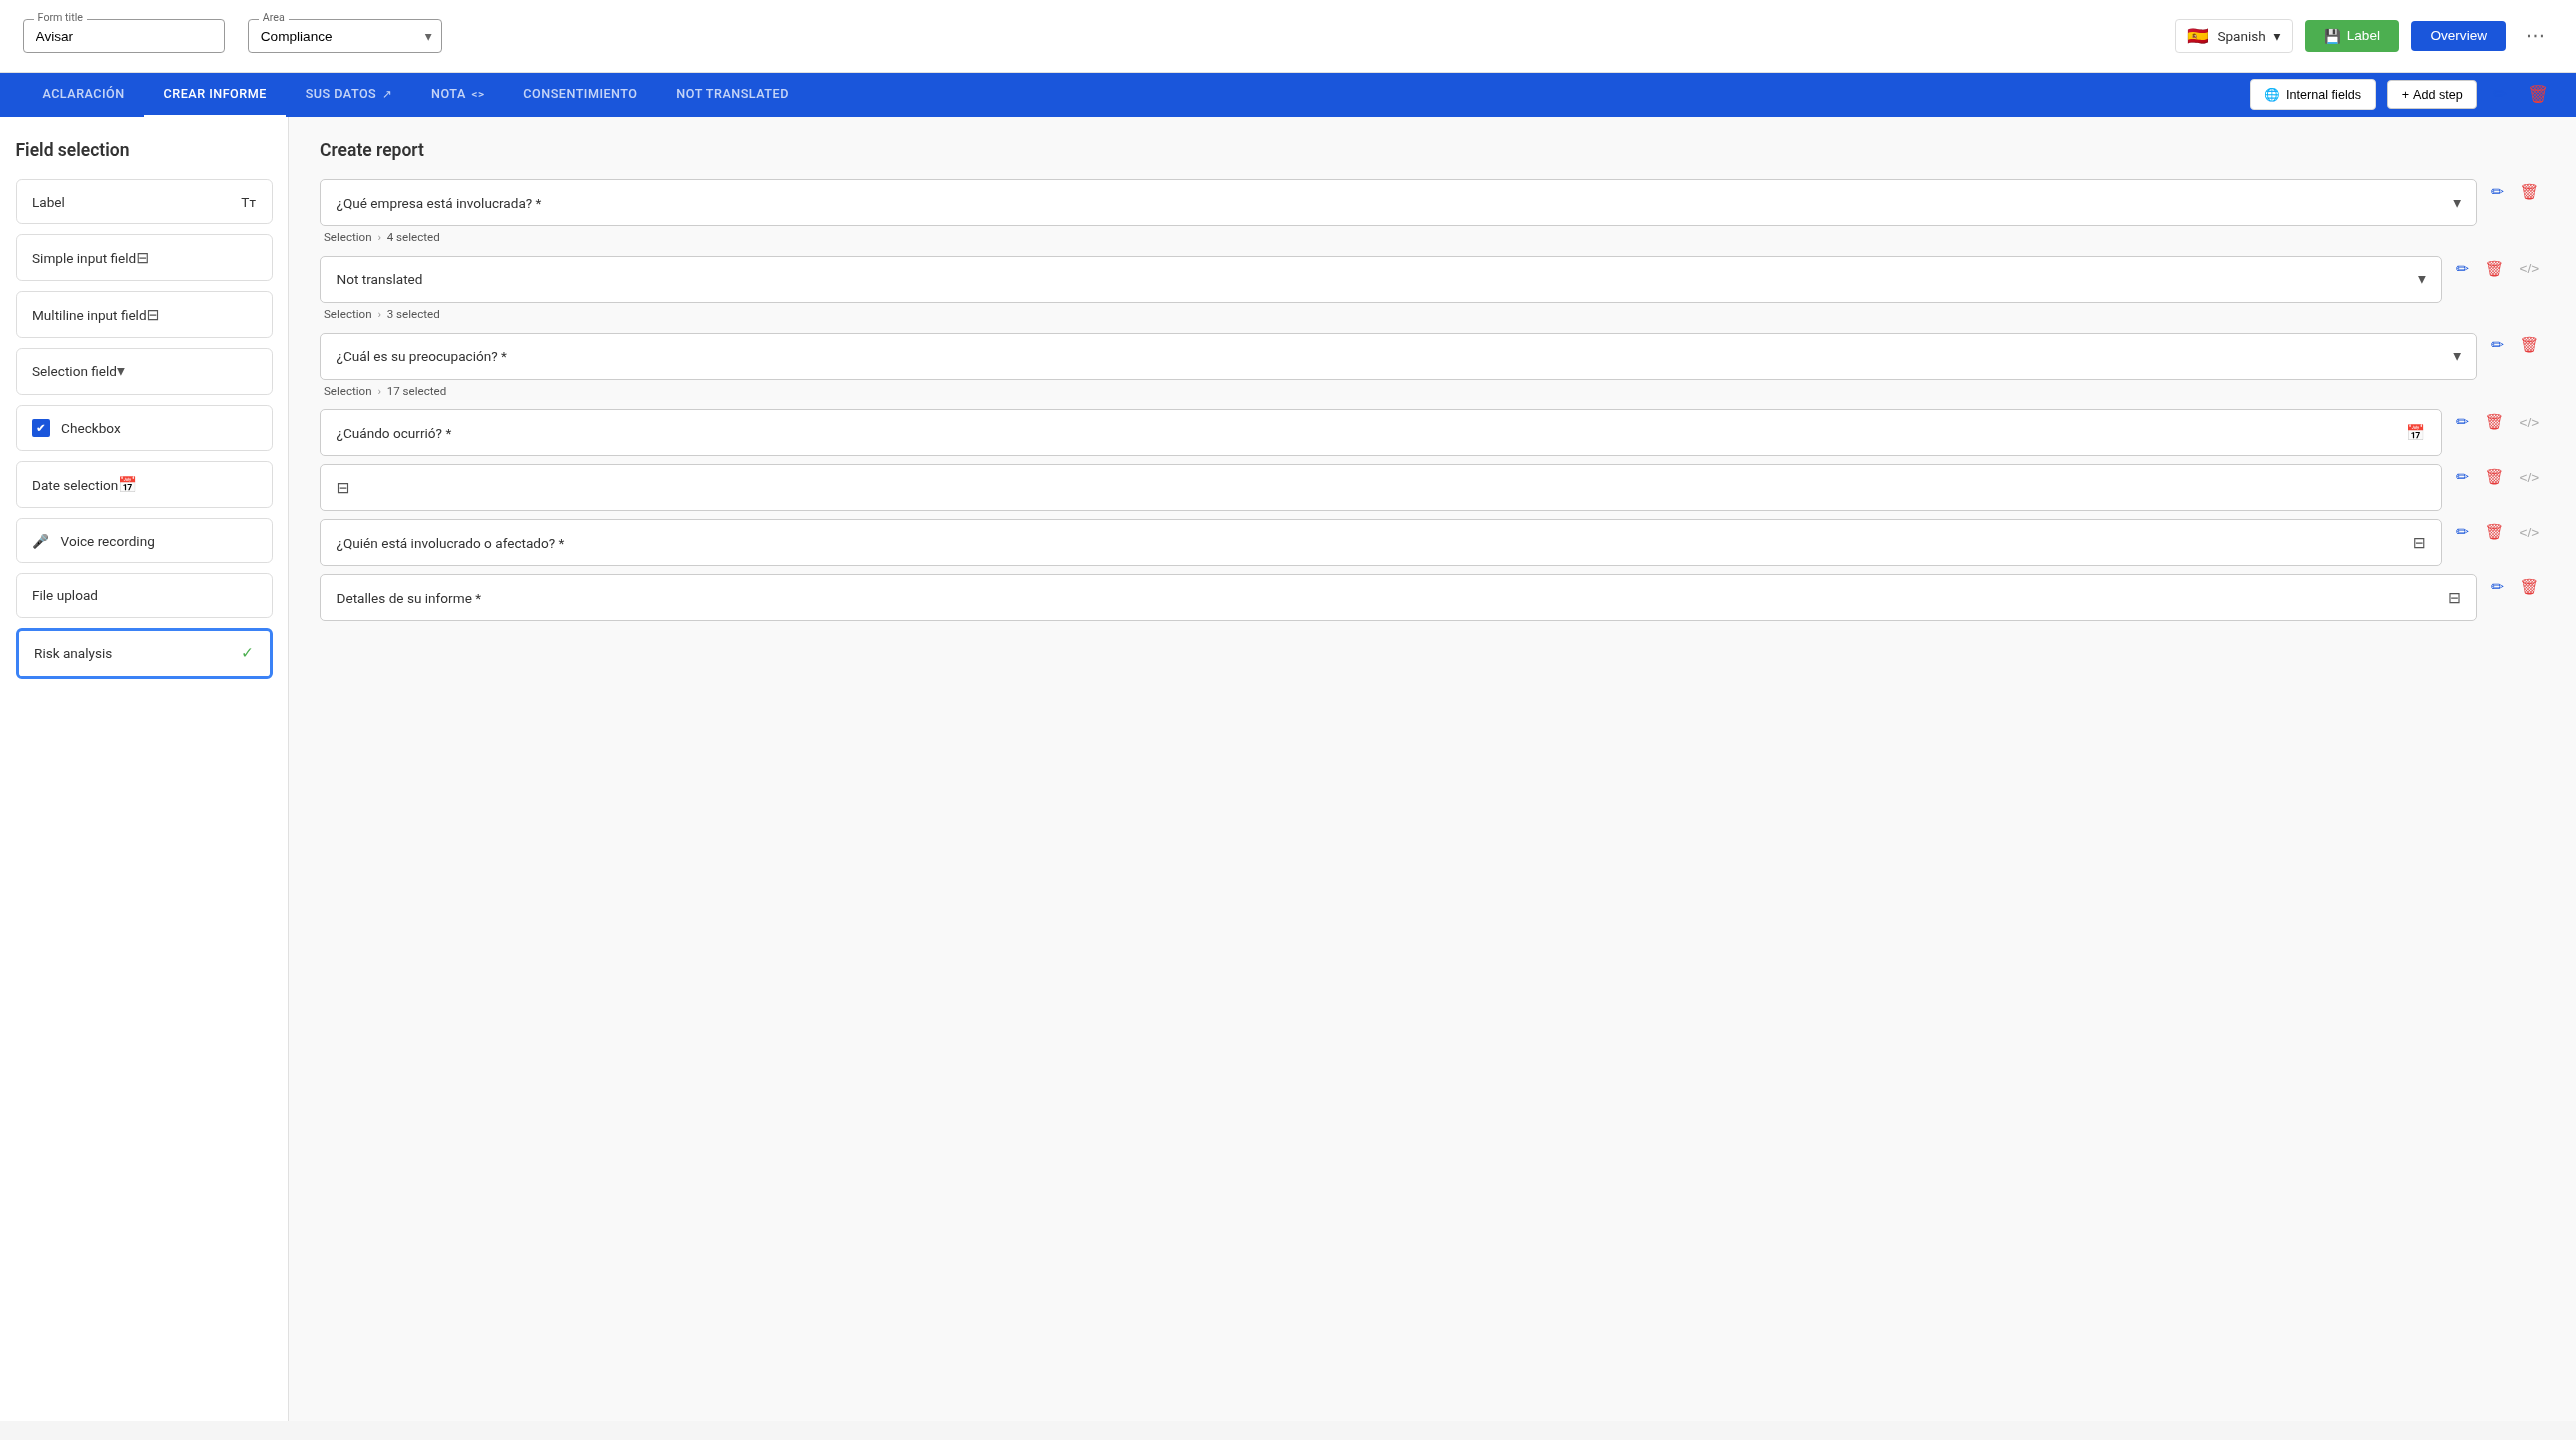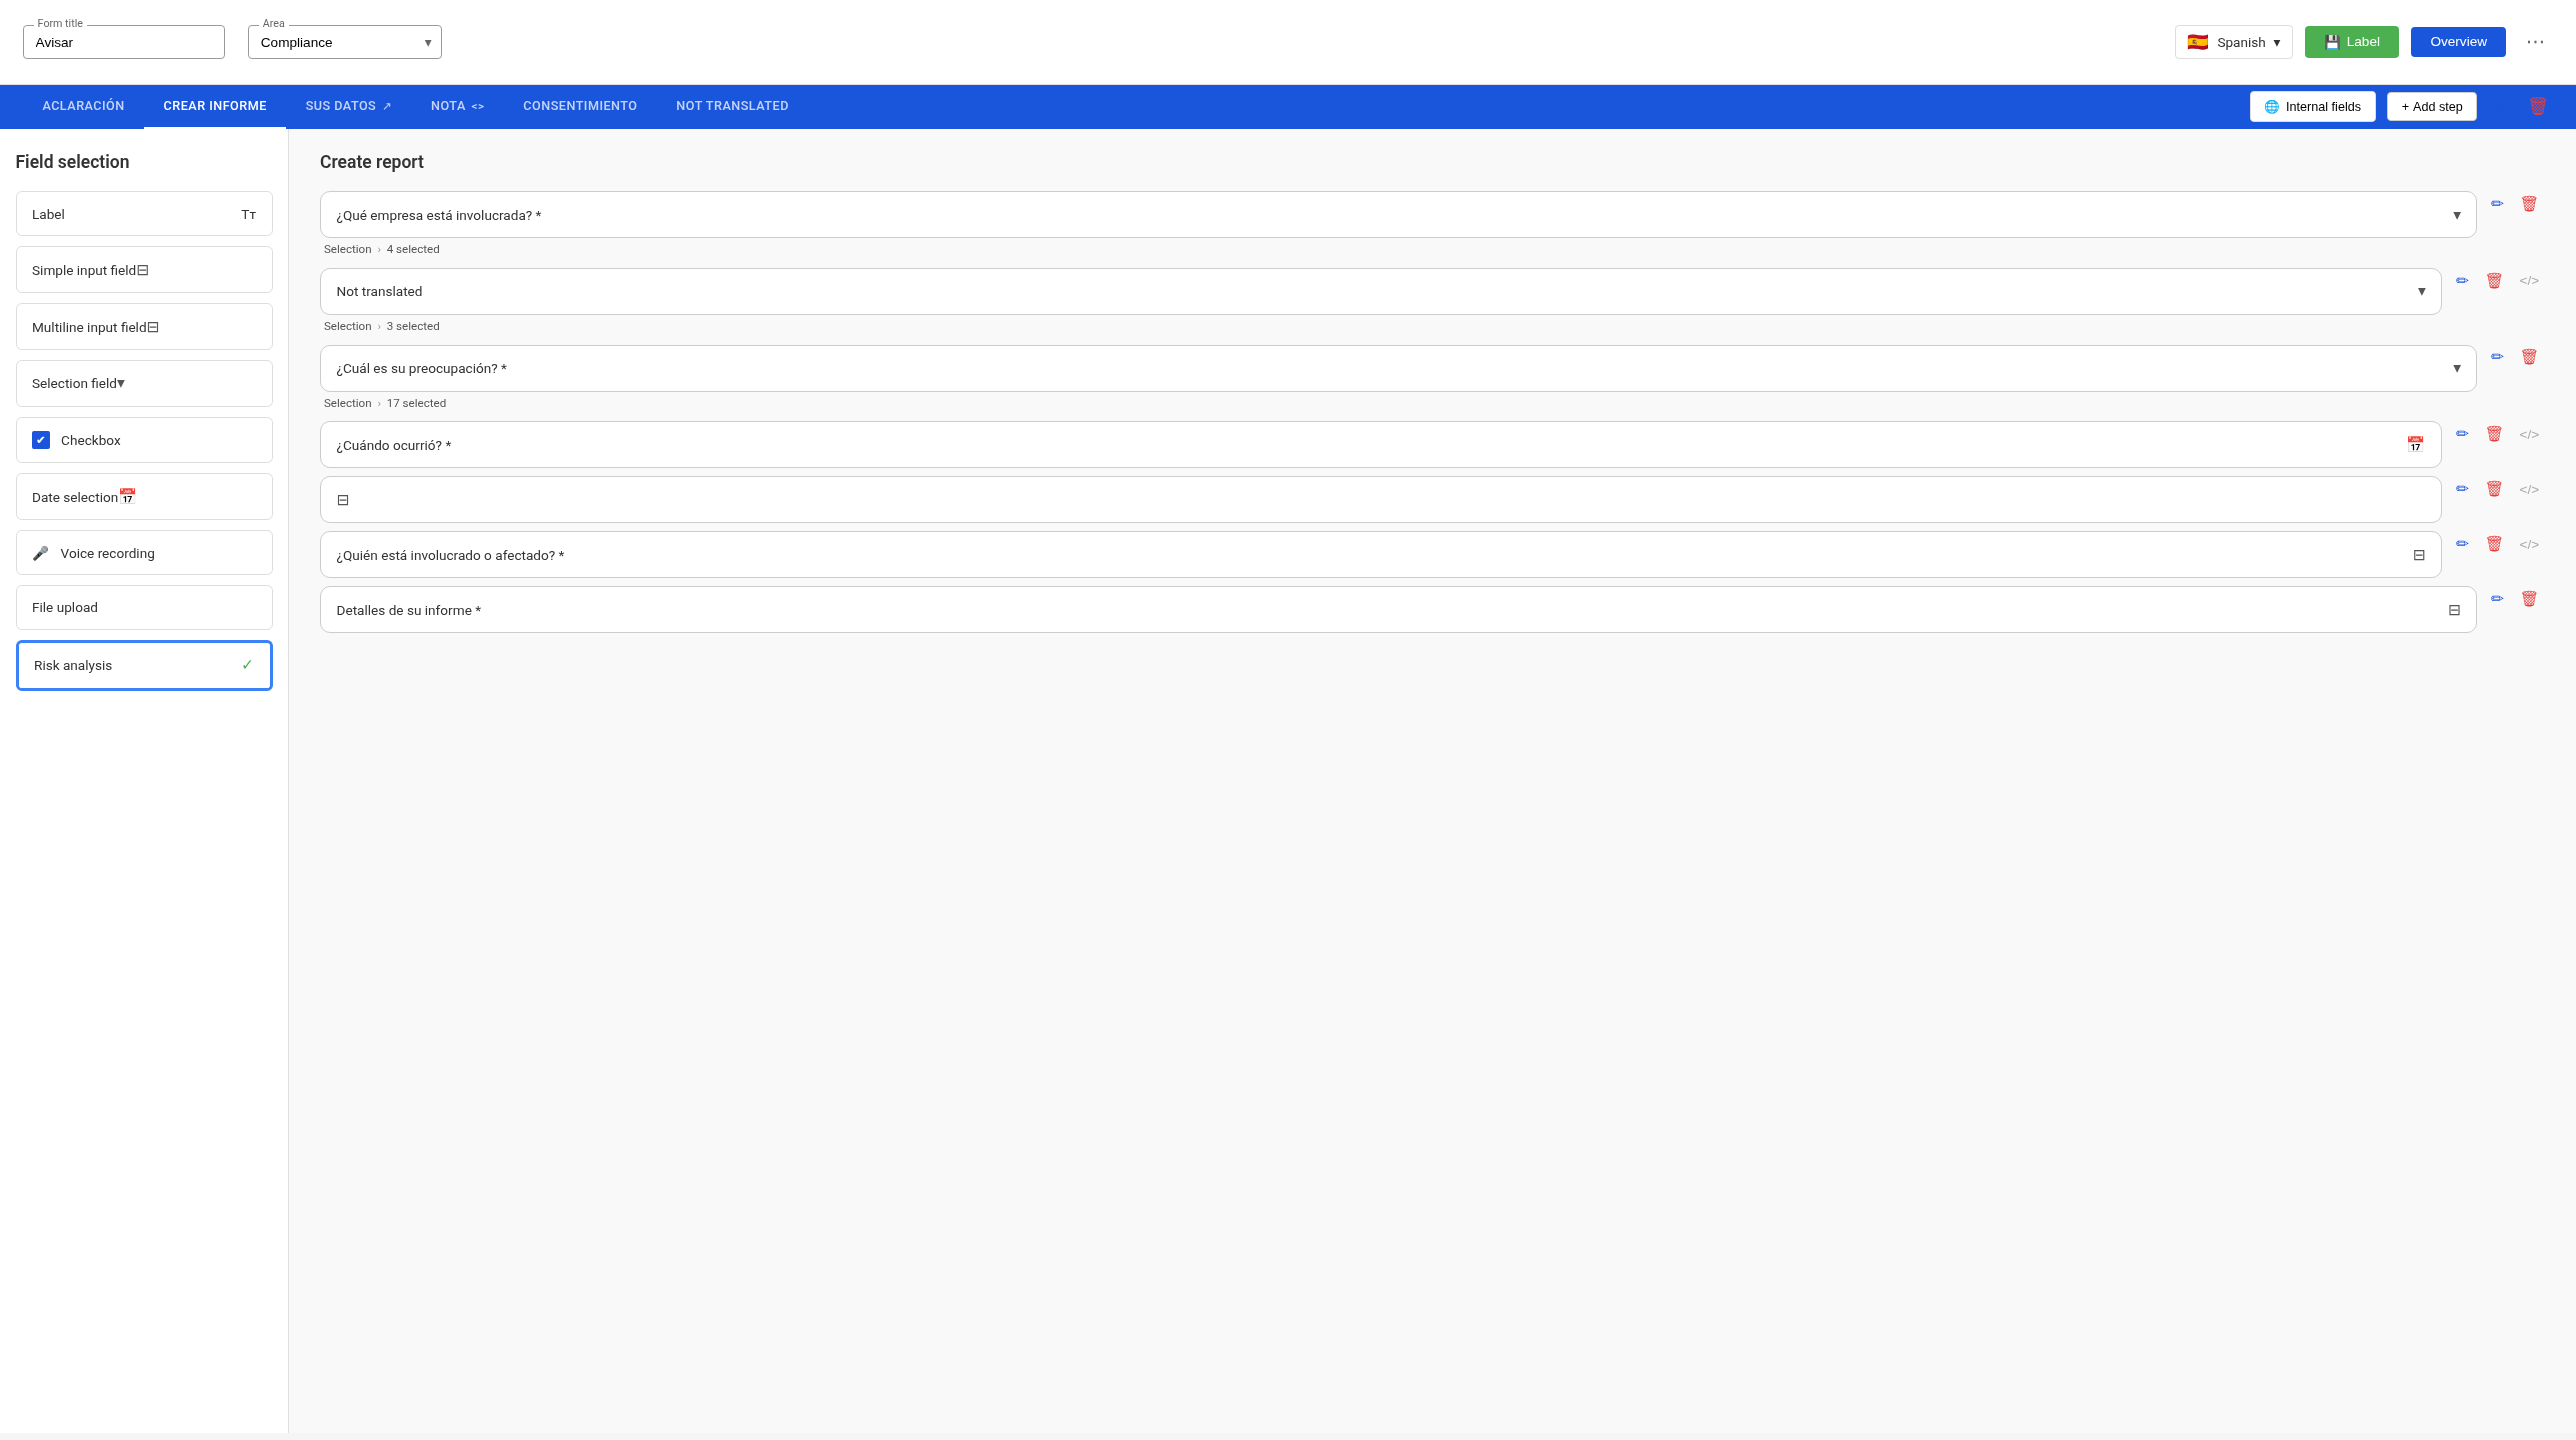--- a/index.html
+++ b/index.html
@@ -1,21 +1,21 @@
 <!DOCTYPE html>
 <html><head>
   <meta charset="utf-8">
   <style>
     * { box-sizing: border-box; margin: 0; padding: 0; }
     body { font-family: -apple-system, BlinkMacSystemFont, 'Segoe UI', Roboto, sans-serif; background: #f5f5f5; color: #333; font-size: 13.6px; }
 
     
     .top-bar {
       background: #fff;
-      padding: 25px 23px;
+      padding: 19px 23px;
       display: flex;
       align-items: center;
       gap: 23px;
       border-bottom: 1px solid #e0e0e0;
     }
     .form-field-group {
       position: relative;
       border: 1px solid #999;
       border-radius: 3.9px;
       padding: 7.8px 11.6px;
@@ -278,21 +278,21 @@
       display: flex;
       align-items: flex-start;
       gap: 7.8px;
       margin-bottom: 3.9px;
     }
     .form-row-with-actions .form-field-card {
       flex: 1;
     }
     .form-field-card {
       border: 1px solid #ccc;
-      border-radius: 10px;
+      border-radius: 5px;
       padding: 13.6px 15.5px;
       background: #fff;
       display: flex;
       align-items: center;
       justify-content: space-between;
       font-size: 13.6px;
     }
     .form-field-card .field-text { flex: 1; }
     .form-field-card .field-end-icon { color: #555; font-size: 15.5px; }
     .selection-info {

